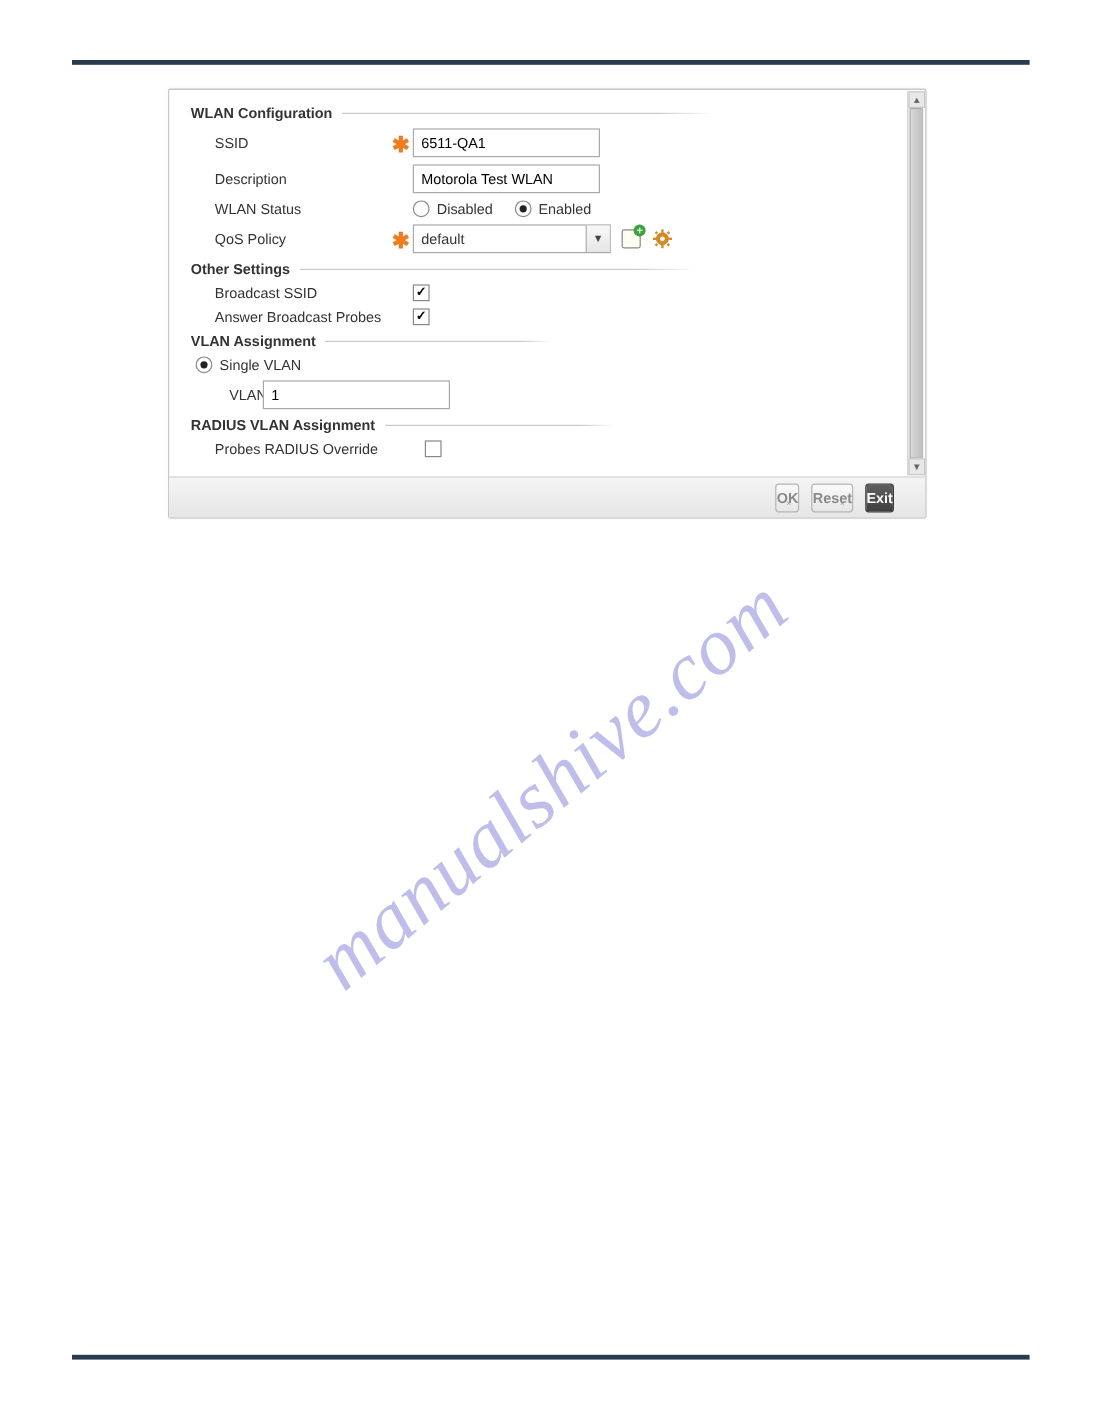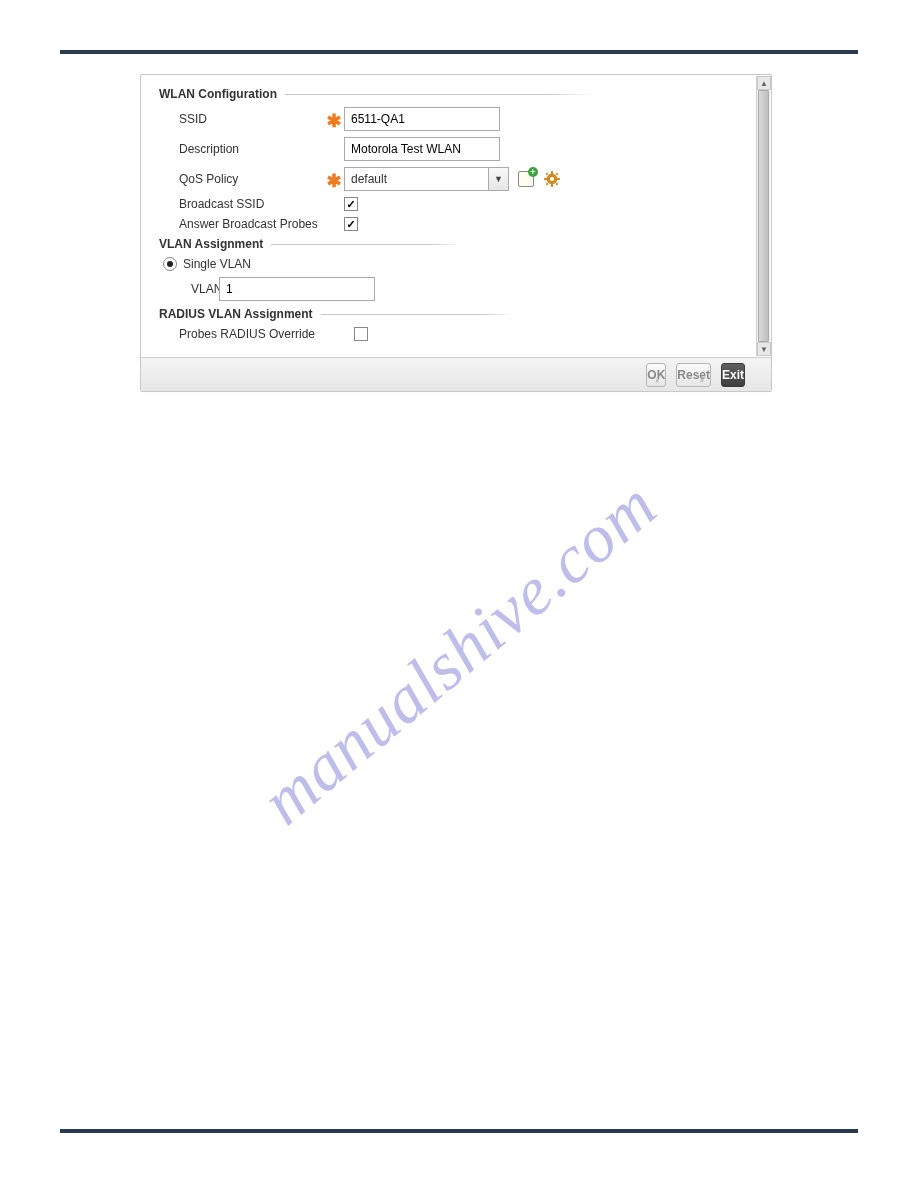--- a/index.html
+++ b/index.html
@@ -212,20 +212,36 @@
         <div class="req">✱</div>
         <input class="text-input w180" value="6511-QA1" style="">
       </div>
 
       <div class="row">
         <div class="label">Description</div>
         <div class="req spacer">✱</div>
         <input class="text-input w180" value="Motorola Test WLAN" style="">
       </div>
 
+      <div class="row">
+        <div class="label">WLAN Status</div>
+        <div class="req spacer">✱</div>
+        <div class="radio-wrap">
+          <div class="radio-opt">
+            <span class="radio-outer"></span>
+            <span>Disabled</span>
+          </div>
+          <div class="radio-opt">
+            <span class="radio-outer">
+                <span class="radio-dot"></span>
+              </span>
+            <span>Enabled</span>
+          </div>
+        </div>
+      </div>
 
       <div class="row">
         <div class="label">QoS Policy</div>
         <div class="req">✱</div>
         <div class="select-wrap">
           <div class="select-box">
             <span class="val">default</span>
             <span class="arrow">▼</span>
           </div>
           <span class="icon-btn">
@@ -250,20 +266,24 @@
               <rect x="2" y="12" width="2" height="2" transform="rotate(45 3 13)"></rect>
               <rect x="12" y="12" width="2" height="2" transform="rotate(45 13 13)"></rect>
                   </g>
               <circle cx="8" cy="8" r="2" fill="#fff"></circle>
                 </svg>
             </span>
           </span>
         </div>
       </div>
 
+      <div class="group-title mid" style="max-width:435px;">
+        <span>Other Settings</span>
+        <span class="line"></span>
+      </div>
 
       <div class="row">
         <div class="label">Broadcast SSID</div>
         <div class="req spacer">✱</div>
         <span class="check-outer">
             <span class="tick">✓</span>
           </span>
       </div>
 
       <div class="row">

